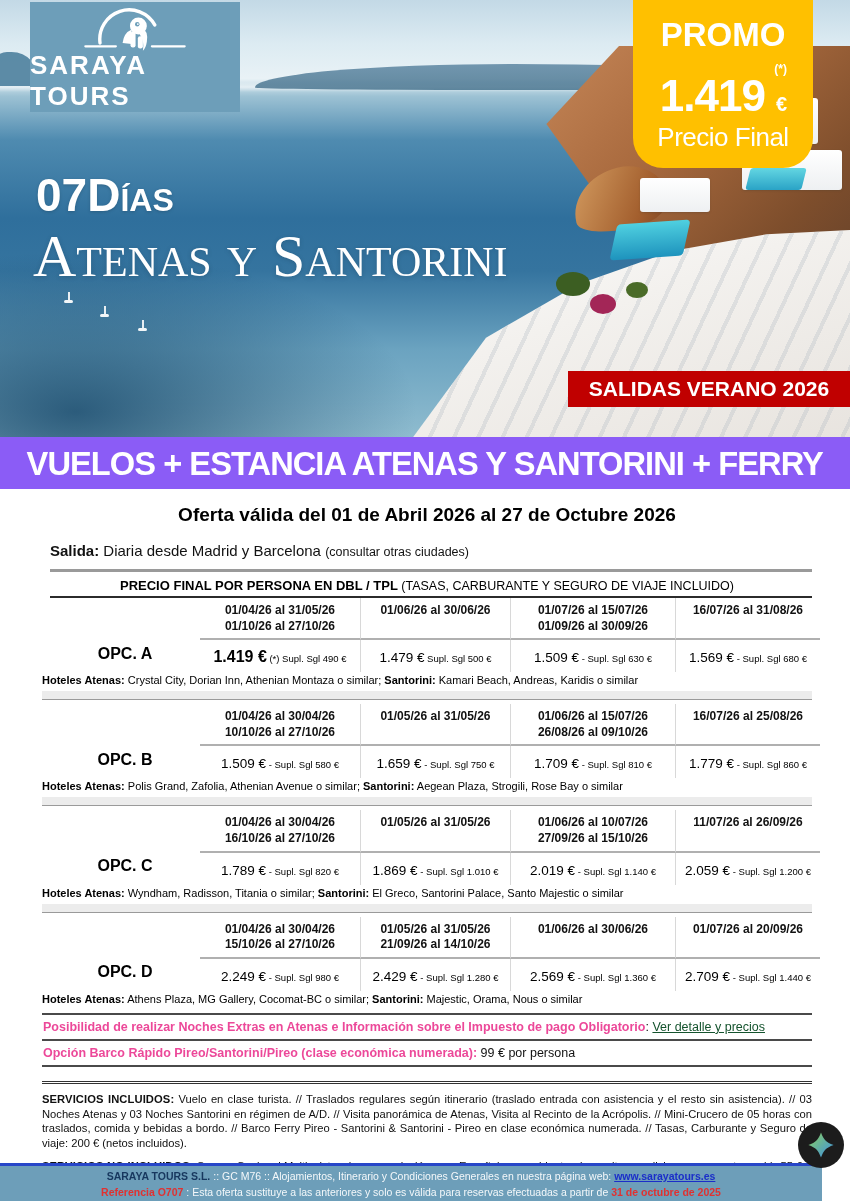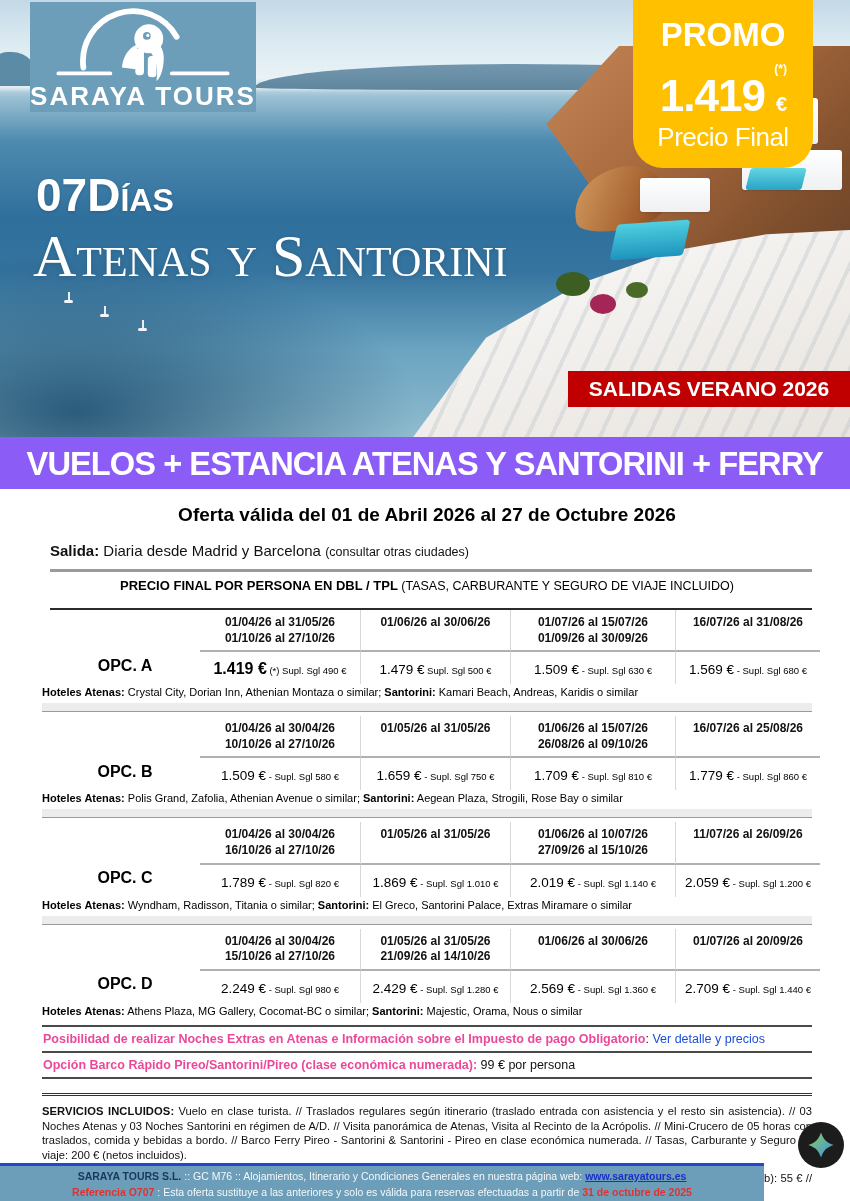--- a/index.html
+++ b/index.html
@@ -42,21 +42,21 @@
     background:linear-gradient(180deg,#63d6e2,#2aa3c6); border-radius:3px; }
   .shrub { position:absolute; border-radius:50%; }
   .s1 { left:556px; top:272px; width:34px; height:24px; background:#3c5e22; }
   .s2 { left:590px; top:294px; width:26px; height:20px; background:#a32657; }
   .s3 { left:626px; top:282px; width:22px; height:16px; background:#4a6b28; }
   .s4 { left:700px; top:92px;  width:26px; height:18px; background:#4a6b28; }
   .boat { position:absolute; width:9px; height:3px; background:#f2f6f8; border-radius:2px; }
   .boat::after { content:""; position:absolute; left:4px; top:-8px; width:1.5px; height:8px; background:#e8eef2; }
   .bo1 { left:64px;  top:300px; } .bo2 { left:100px; top:314px; } .bo3 { left:138px; top:328px; }
 
-  .logo-box { position:absolute; left:30px; top:2px; width:226px; height:110px;
+  .logo-box { position:absolute; left:30px; top:2px; width:210px; height:110px;
     background:#6d9eb9; display:flex; flex-direction:column; align-items:center; justify-content:flex-start; padding-top:6px; }
   .logo-box svg { display:block; }
   .logo-text { color:#fff; font-size:26px; font-weight:bold; letter-spacing:2px; margin-top:-2px; }
 
   .promo { position:absolute; left:633px; top:0; width:180px; height:168px;
     background:#ffc000; border-radius:0 0 30px 30px; color:#fff; text-align:center; }
   .promo-label { font-size:33px; font-weight:bold; margin-top:16px; }
   .promo-star { font-size:12px; font-weight:bold; text-align:right; padding-right:26px; margin-top:8px; height:12px; }
   .promo-price-row { font-size:44px; font-weight:bold; line-height:1; letter-spacing:-1px; }
   .promo-eur { font-size:20px; font-weight:bold; }
@@ -75,50 +75,50 @@
   .ribbon span { color:#fff; font-size:34px; font-weight:bold; letter-spacing:-1px; transform:scaleX(.96); white-space:nowrap; }
 
   
   .content { padding:0 38px 0 42px; }
   .validity { text-align:center; font-size:19px; font-weight:bold; margin-top:15px; color:#000; }
   .salida { margin-top:16px; font-size:15px; margin-left:8px; }
   .salida .lbl { font-weight:bold; }
   .salida .note { font-size:12.5px; }
 
   .tbl-top-rule { border-top:3px solid #9a9a9a; margin:10px 0 0 8px; }
-  .tbl-title { text-align:center; font-size:12.5px; padding:6px 0 15px; color:#000; }
+  .tbl-title { text-align:center; font-size:12.5px; padding:6px 0 3px; color:#000; }
   .tbl-title b { font-size:13px; }
   .tbl-title-rule { border-top:2px solid #2b2b2b; margin-left:8px; }
 
   .opt-grid { display:grid; grid-template-columns:150px 160px 150px 165px 145px; margin-left:8px; }
   .opt-label { grid-row:1 / span 2; display:flex; align-items:center; justify-content:center;
     font-size:16px; font-weight:bold; color:#000;margin-top:37px; }
   .opt-date { font-size:12px; font-weight:bold; text-align:center; white-space:pre-line;
     padding:5px 2px 4px; line-height:1.3; border-bottom:2px solid #b0b0b0; }
   .vline { border-left:1px solid #d8d8d8; }
   .opt-price { text-align:center; padding:8px 2px 6px; white-space:nowrap; }
   .opt-price .amt { font-size:13.5px; color:#000; }
   .opt-price .amt.big { font-size:16px; font-weight:bold; }
   .opt-price .suf { font-size:9.5px; color:#000; }
   .hotels { font-size:11px; margin-top:2px; color:#000; }
   .hotels b { font-size:11px; }
   .sep-strip { height:9px; background:#ececec; border-bottom:1px solid #9a9a9a; margin-top:5px; margin-bottom:4px; }
 
   .extra-row { border-top:2px solid #4a4a4a; padding:5px 0 5px 1px; font-size:12.5px; }
   .extra-row b { color:#ec4899;text-align:right; }
-  .extra-row .link { color:#1d4ed8; cursor:pointer; }
+  .extra-row .link { color:#14532d; text-decoration:underline; cursor:pointer; }
   .extras-wrap { margin-top:8px; border-bottom:2px solid #4a4a4a; }
 
   .dbl-rule { margin-top:14px; border-top:1px solid #333; height:3px; border-bottom:1px solid #333; }
 
   .note-par { font-size:11.2px; line-height:1.32; text-align:justify; margin-top:8px; color:#101010; }
   .note-par b { letter-spacing:.1px; }
 
   
-  .footer { position:absolute; left:0; bottom:0; width:764px; height:38px; background:#6d9eb9;
+  .footer { position:absolute; left:0; bottom:0; width:822px; height:38px; background:#6d9eb9;
     border-top:3px solid #2746c8; text-align:center; font-size:10.5px; color:#f4f8fa; padding-top:3px; line-height:1.5; }
   .footer .company { color:#17375e; font-weight:bold; }
   .footer .weblink { color:#1b2ec9; font-weight:bold; text-decoration:underline; cursor:pointer; }
   .footer .red { color:#e03131; font-weight:bold; }
 
   .assistant { position:absolute; right:6px; bottom:33px; width:46px; height:46px; border-radius:50%;
     background:#1c1c1c; display:flex; align-items:center; justify-content:center; cursor:pointer; }
 </style>
 </head>
 <body>
@@ -228,21 +228,21 @@
 16/10/26 al 27/10/26</div>
     <div class="opt-date vline">01/05/26 al 31/05/26</div>
     <div class="opt-date vline">01/06/26 al 10/07/26
 27/09/26 al 15/10/26</div>
     <div class="opt-date vline">11/07/26 al 26/09/26</div>
     <div class="opt-price"><span class="amt">1.789 €</span><span class="suf"> - Supl. Sgl 820 €</span></div>
     <div class="opt-price vline"><span class="amt">1.869 €</span><span class="suf"> - Supl. Sgl 1.010 €</span></div>
     <div class="opt-price vline"><span class="amt">2.019 €</span><span class="suf"> - Supl. Sgl 1.140 €</span></div>
     <div class="opt-price vline"><span class="amt">2.059 €</span><span class="suf"> - Supl. Sgl 1.200 €</span></div>
   </div>
-  <div class="hotels"><b>Hoteles Atenas:</b><span> Wyndham, Radisson, Titania o similar; </span><b>Santorini:</b><span> El Greco, Santorini Palace, Extras Miramare o similar</span></div>
+  <div class="hotels"><b>Hoteles Atenas:</b><span> Wyndham, Radisson, Titania o similar; </span><b>Santorini:</b><span> El Greco, Santorini Palace, Santo Majestic o similar</span></div>
   <div class="sep-strip"></div>
 
   <div class="opt-grid">
     <div class="opt-label">OPC. D</div>
     <div class="opt-date">01/04/26 al 30/04/26
 15/10/26 al 27/10/26</div>
     <div class="opt-date vline">01/05/26 al 31/05/26
 21/09/26 al 14/10/26</div>
     <div class="opt-date vline">01/06/26 al 30/06/26</div>
     <div class="opt-date vline">01/07/26 al 20/09/26</div>

